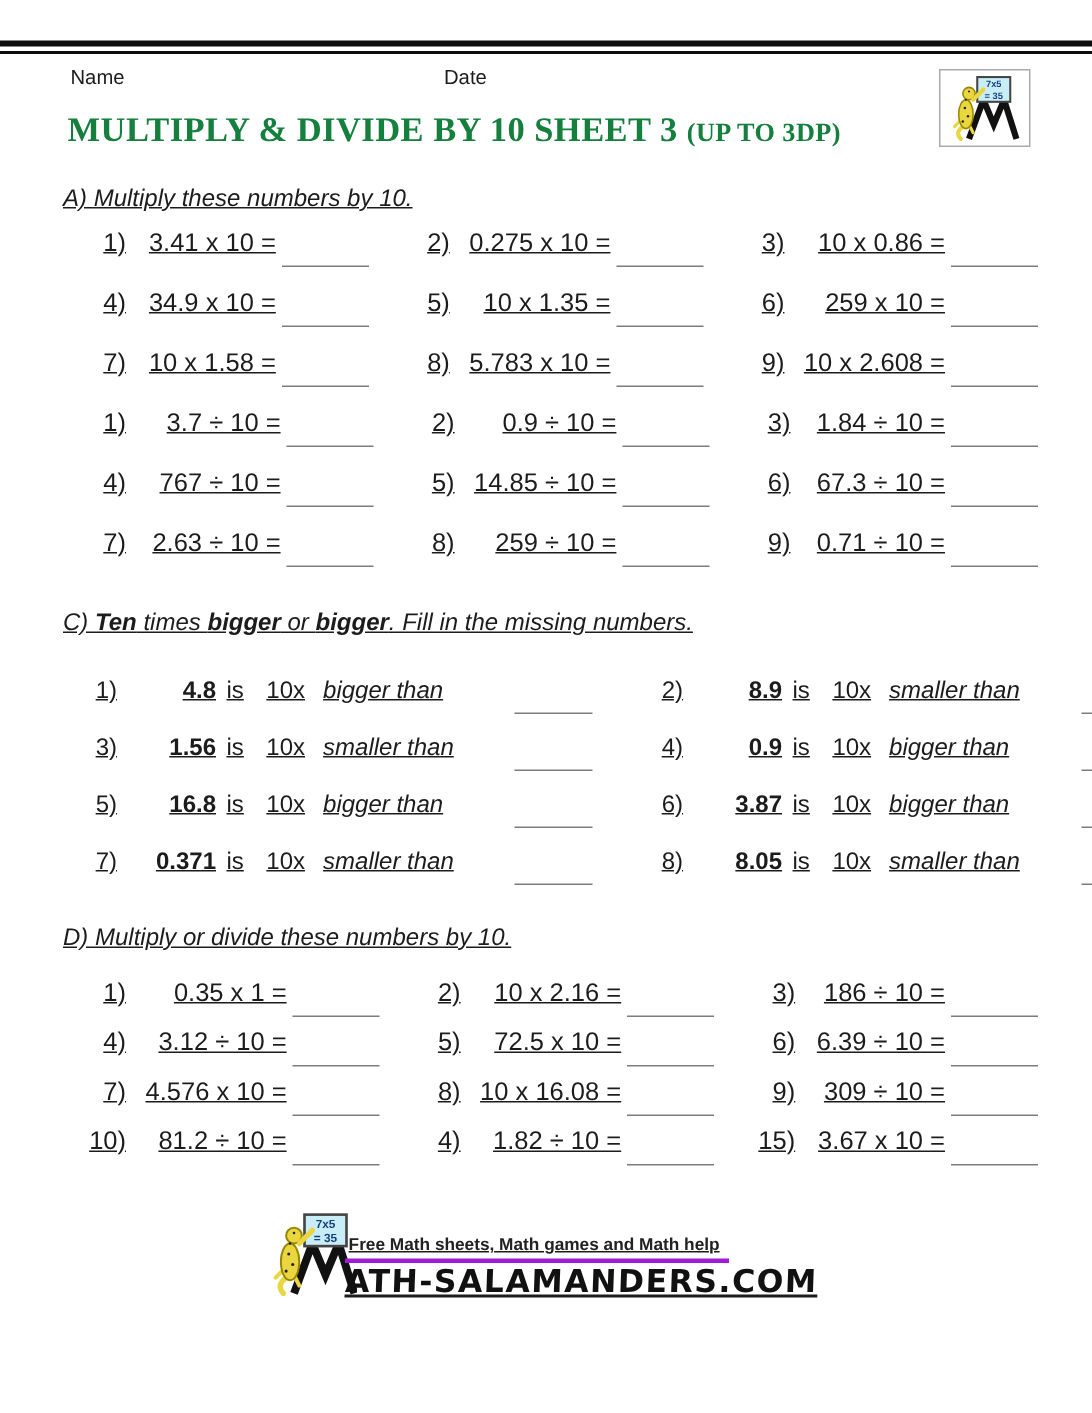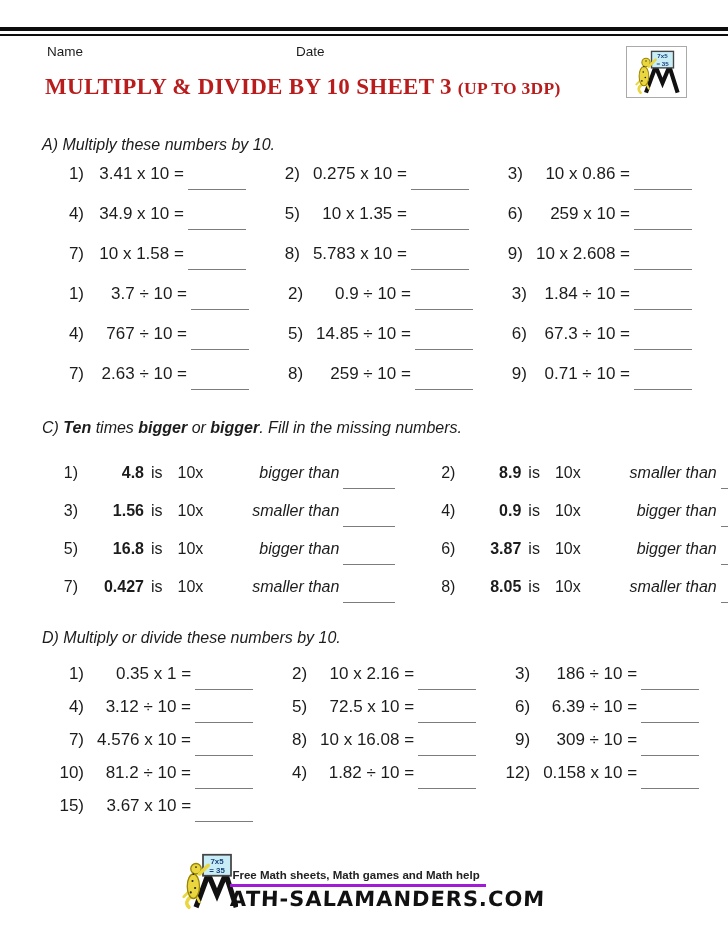--- a/index.html
+++ b/index.html
@@ -14,25 +14,25 @@
   }
   .name-label { position:absolute; left:47px; top:44px; font-size:13.5px; }
   .date-label { position:absolute; left:296px; top:44px; font-size:13.5px; }
   .logo-box {
     position:absolute; left:626px; top:46px; width:59px; height:50px;
     border:1px solid #aaaaaa; background:#fff; display:flex; align-items:center; justify-content:center;
   }
   .logo-box svg { display:block; }
   .title {
     position:absolute; left:45px; top:74px; font-family:"Liberation Serif", serif;
-    font-weight:700; font-size:23px; color:#b91c1c; letter-spacing:0.3px; white-space:nowrap;
+    font-weight:700; font-size:23px; color:#15803d; letter-spacing:0.3px; white-space:nowrap;
   }
   .title .small { font-size:17.5px; }
 
-  .content { position:absolute; top:128px; left:0; width:728px; }
+  .content { position:absolute; top:116px; left:0; width:728px;text-decoration:underline; }
 
   .sec-heading { font-size:16px; font-style:italic; font-weight:400; line-height:20px; color:#1c1c1c; }
   .sec-heading b { font-weight:700; }
   .sec-a .sec-heading { margin:7px 0 9px 42px; }
   .sec-b .sec-heading { margin:4px 0 18px 42px; }
   .sec-c .sec-heading { margin:14px 0 26px 42px; }
   .sec-d .sec-heading { margin:12px 0 16px 42px; }
 
   .grid { display:grid; margin:0 36px 0 48px; }
   .cols3 { grid-template-columns:repeat(3, 1fr); column-gap:18px; }
@@ -47,21 +47,21 @@
   .expr { flex:1 1 auto; text-align:right; white-space:pre; }
   .blank {
     flex:0 0 58px; margin-left:4px; height:2px;
     border-bottom:1.5px solid #7c7c7c; position:relative; top:11px; align-self:baseline;
   }
   .sec-c .blank { flex:0 0 52px; }
 
   .val { flex:0 0 58px; text-align:right; font-weight:700; }
   .is  { flex:0 0 auto; margin-left:7px; }
   .times { flex:0 0 auto; margin-left:15px; }
-  .rel { flex:0 0 124px; margin-left:12px; text-align:right; font-style:italic; white-space:nowrap; }
+  .rel { flex:0 0 124px; margin-left:12px; text-align:left; font-style:italic; white-space:nowrap; }
 
   .footer { position:relative; margin-top:22px; display:flex; justify-content:center; align-items:flex-end; }
   .footer-logo { margin-right:-8px; }
   .footer-text { display:flex; flex-direction:column; align-items:flex-start;justify-content:space-between; }
   .tagline {
     font-size:11.5px; font-weight:700; color:#222;
     border-bottom:3px solid #a11ad6; padding:0 6px 3px 2px; margin-bottom:1px;
   }
   .site {
     font-family:"DejaVu Sans", sans-serif; font-size:21px; font-weight:700;
@@ -260,21 +260,21 @@
           <div class="q">
             <span class="qn">6)</span>
             <span class="val">3.87</span>
             <span class="is">is</span>
             <span class="times">10x</span>
             <span class="rel">bigger than</span>
             <span class="blank"></span>
           </div>
           <div class="q">
             <span class="qn">7)</span>
-            <span class="val">0.427</span>
+            <span class="val">0.371</span>
             <span class="is">is</span>
             <span class="times">10x</span>
             <span class="rel">smaller than</span>
             <span class="blank"></span>
           </div>
           <div class="q">
             <span class="qn">8)</span>
             <span class="val">8.05</span>
             <span class="is">is</span>
             <span class="times">10x</span>
@@ -332,25 +332,20 @@
             <span class="blank"></span>
           </div>
           <div class="q">
             <span class="qn">10)</span>
             <span class="expr">81.2 ÷ 10 =</span>
             <span class="blank"></span>
           </div>
           <div class="q">
             <span class="qn">4)</span>
             <span class="expr">1.82 ÷ 10 =</span>
-            <span class="blank"></span>
-          </div>
-          <div class="q">
-            <span class="qn">12)</span>
-            <span class="expr">0.158 x 10 =</span>
             <span class="blank"></span>
           </div>
           <div class="q">
             <span class="qn">15)</span>
             <span class="expr">3.67 x 10 =</span>
             <span class="blank"></span>
           </div>
         </div>
       </section>
       <div class="footer">

